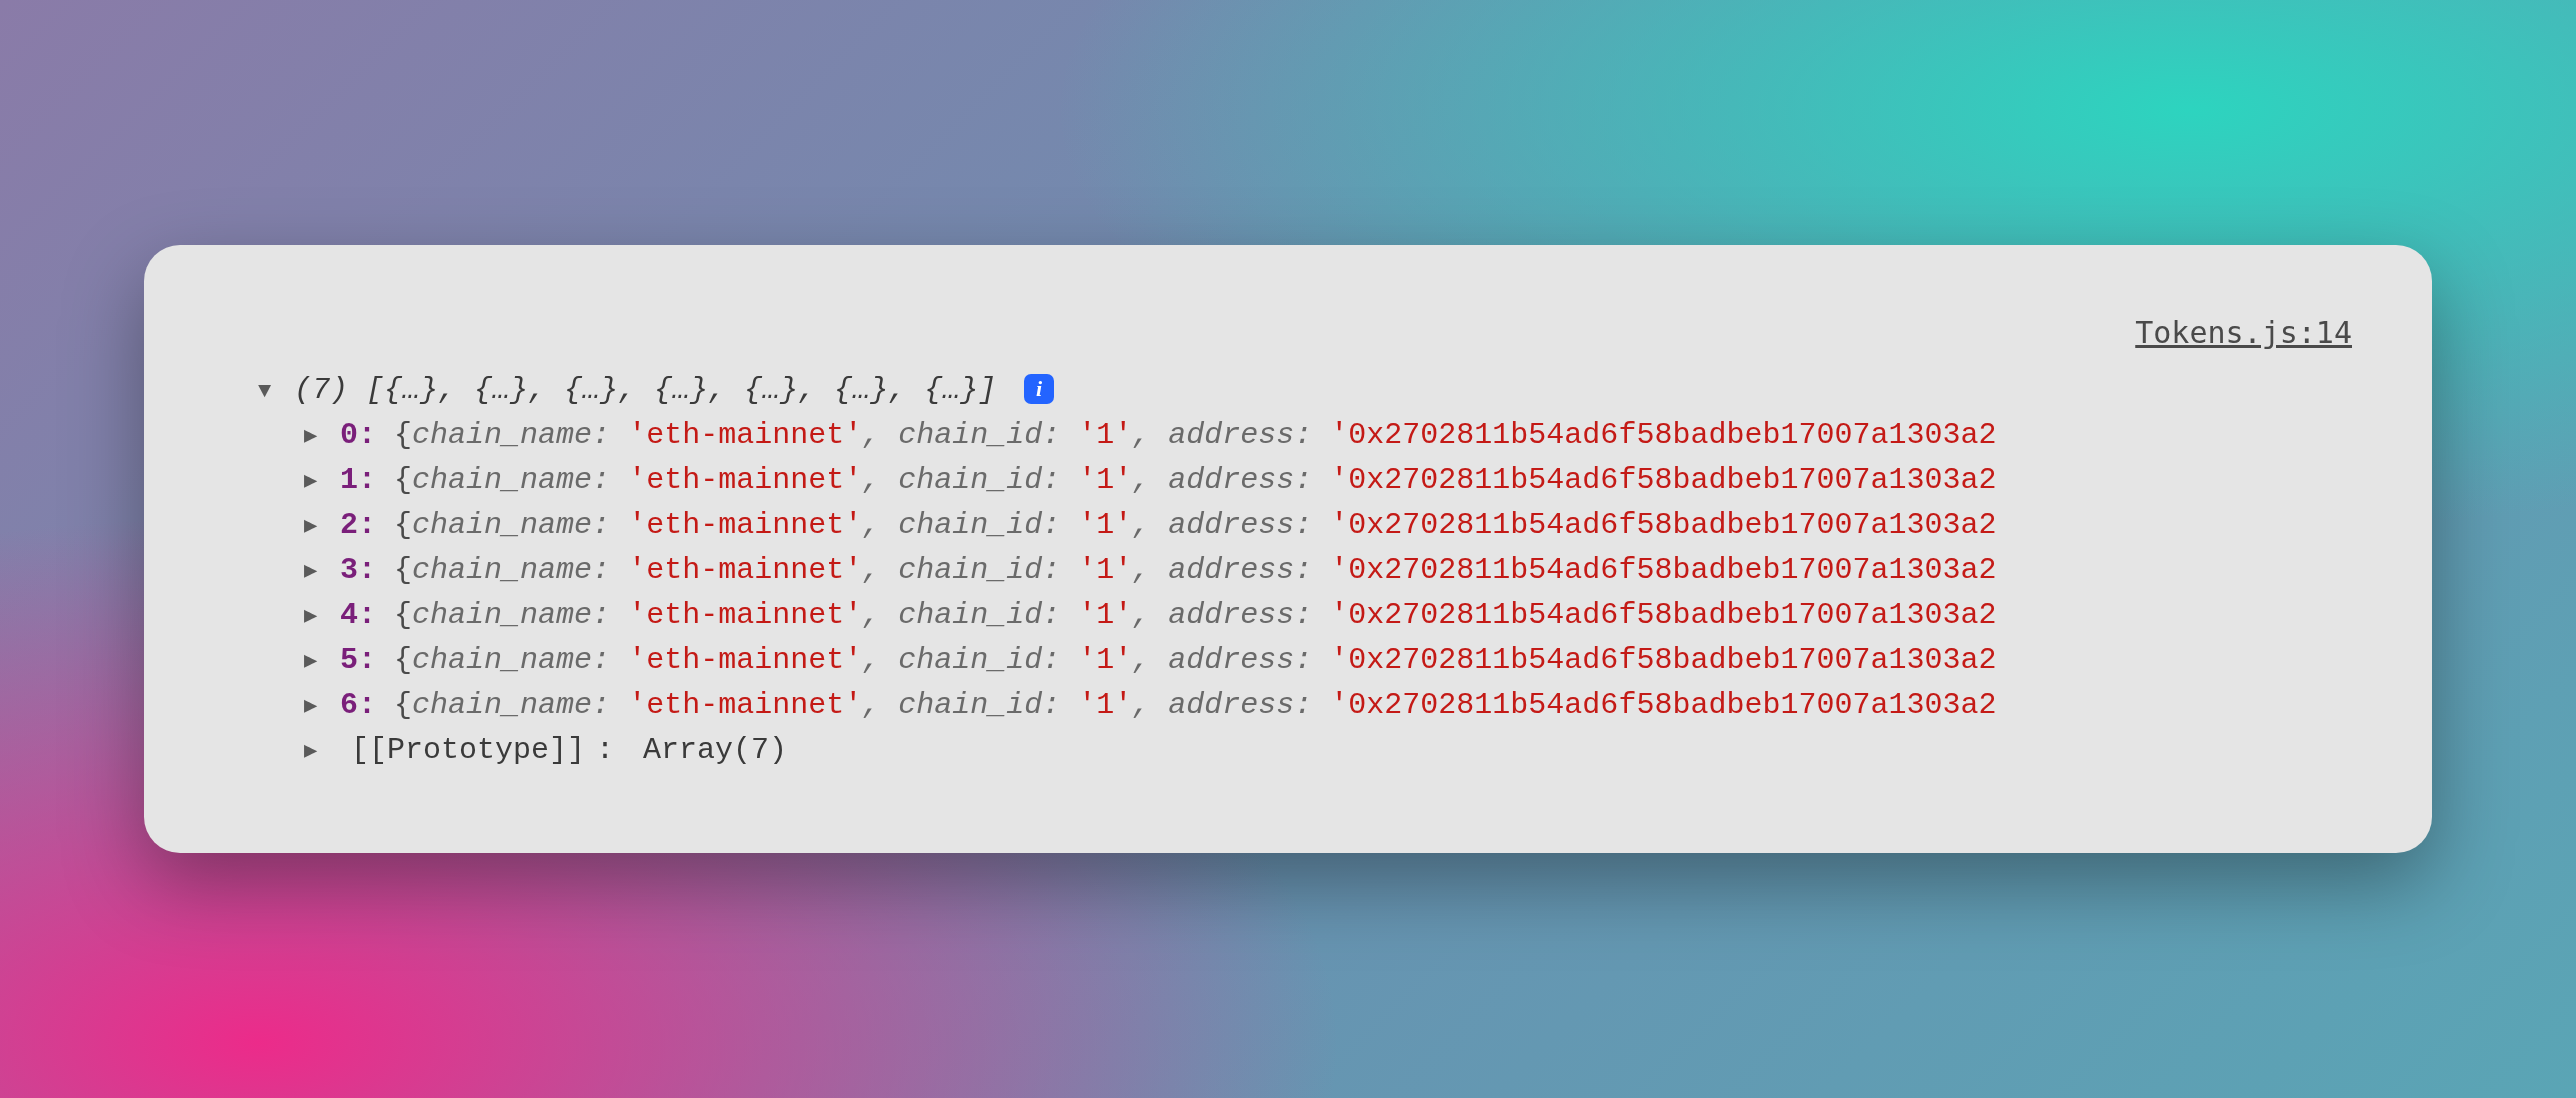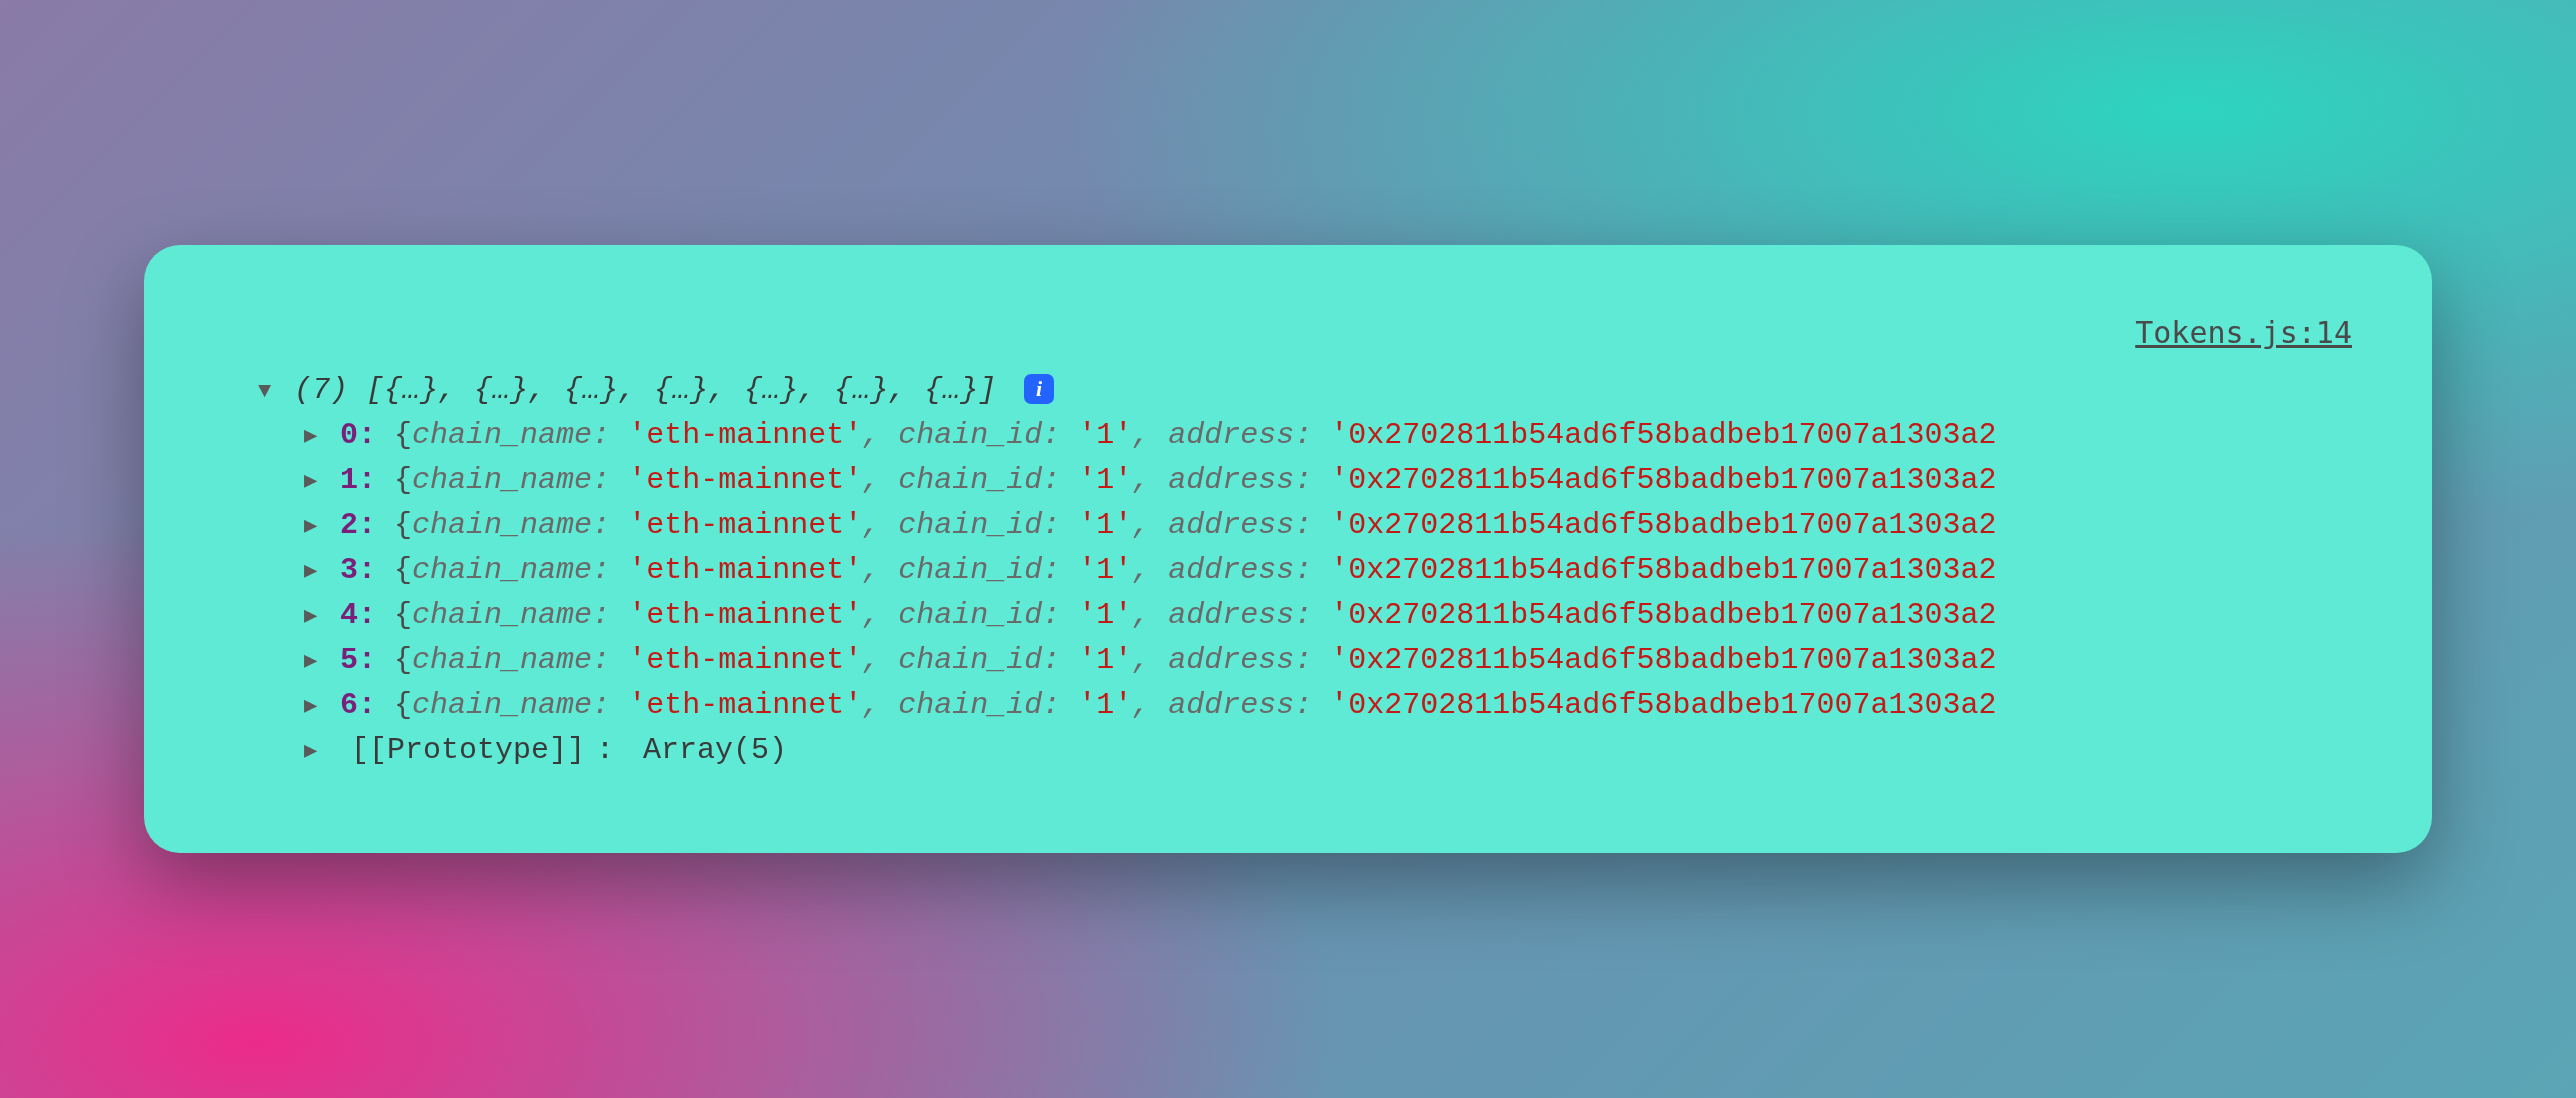--- a/index.html
+++ b/index.html
@@ -19,21 +19,21 @@
     background:
       radial-gradient(ellipse 80% 70% at 85% 10%, #2dd4bf 0%, transparent 55%),
       radial-gradient(ellipse 70% 80% at 10% 95%, #ec2b8a 0%, transparent 60%),
       linear-gradient(135deg, #8a7ba8 0%, #6b8fb0 50%, #5aa5b5 100%);
     z-index: 0;
   }
   .panel {
     position: relative;
     z-index: 1;
     width: 2288px;
-    background: #5eead4;
+    background: #e5e5e5;
     border-radius: 36px;
     box-shadow: 0 30px 80px rgba(0,0,0,0.35);
     padding: 70px 80px 80px 80px;
   }
   .source-link {
     text-align: right;
     font-size: 30px;
     color: #4a4a4a;
     text-decoration: underline;
     margin-bottom: 18px;
@@ -160,17 +160,17 @@
     <span class="idx"><span>6</span>:</span>
     <span class="brace"> {</span><span class="propkey">chain_name:</span>
     <span class="str">'eth-mainnet'</span><span class="propkey">, </span><span class="propkey">chain_id:</span>
     <span class="str">'1'</span><span class="propkey">, </span><span class="propkey">address:</span>
     <span class="str">'0x2702811b54ad6f58badbeb17007a1303a2</span>
   </div>
 
 
   <div class="console-line item-row">
     <span class="tri tri-right"></span>
-    <span class="proto">[[Prototype]]</span><span class="proto">: </span><span class="proto">Array(5)</span>
+    <span class="proto">[[Prototype]]</span><span class="proto">: </span><span class="proto">Array(7)</span>
   </div>
 
 </div>
 
 
 </body></html>

